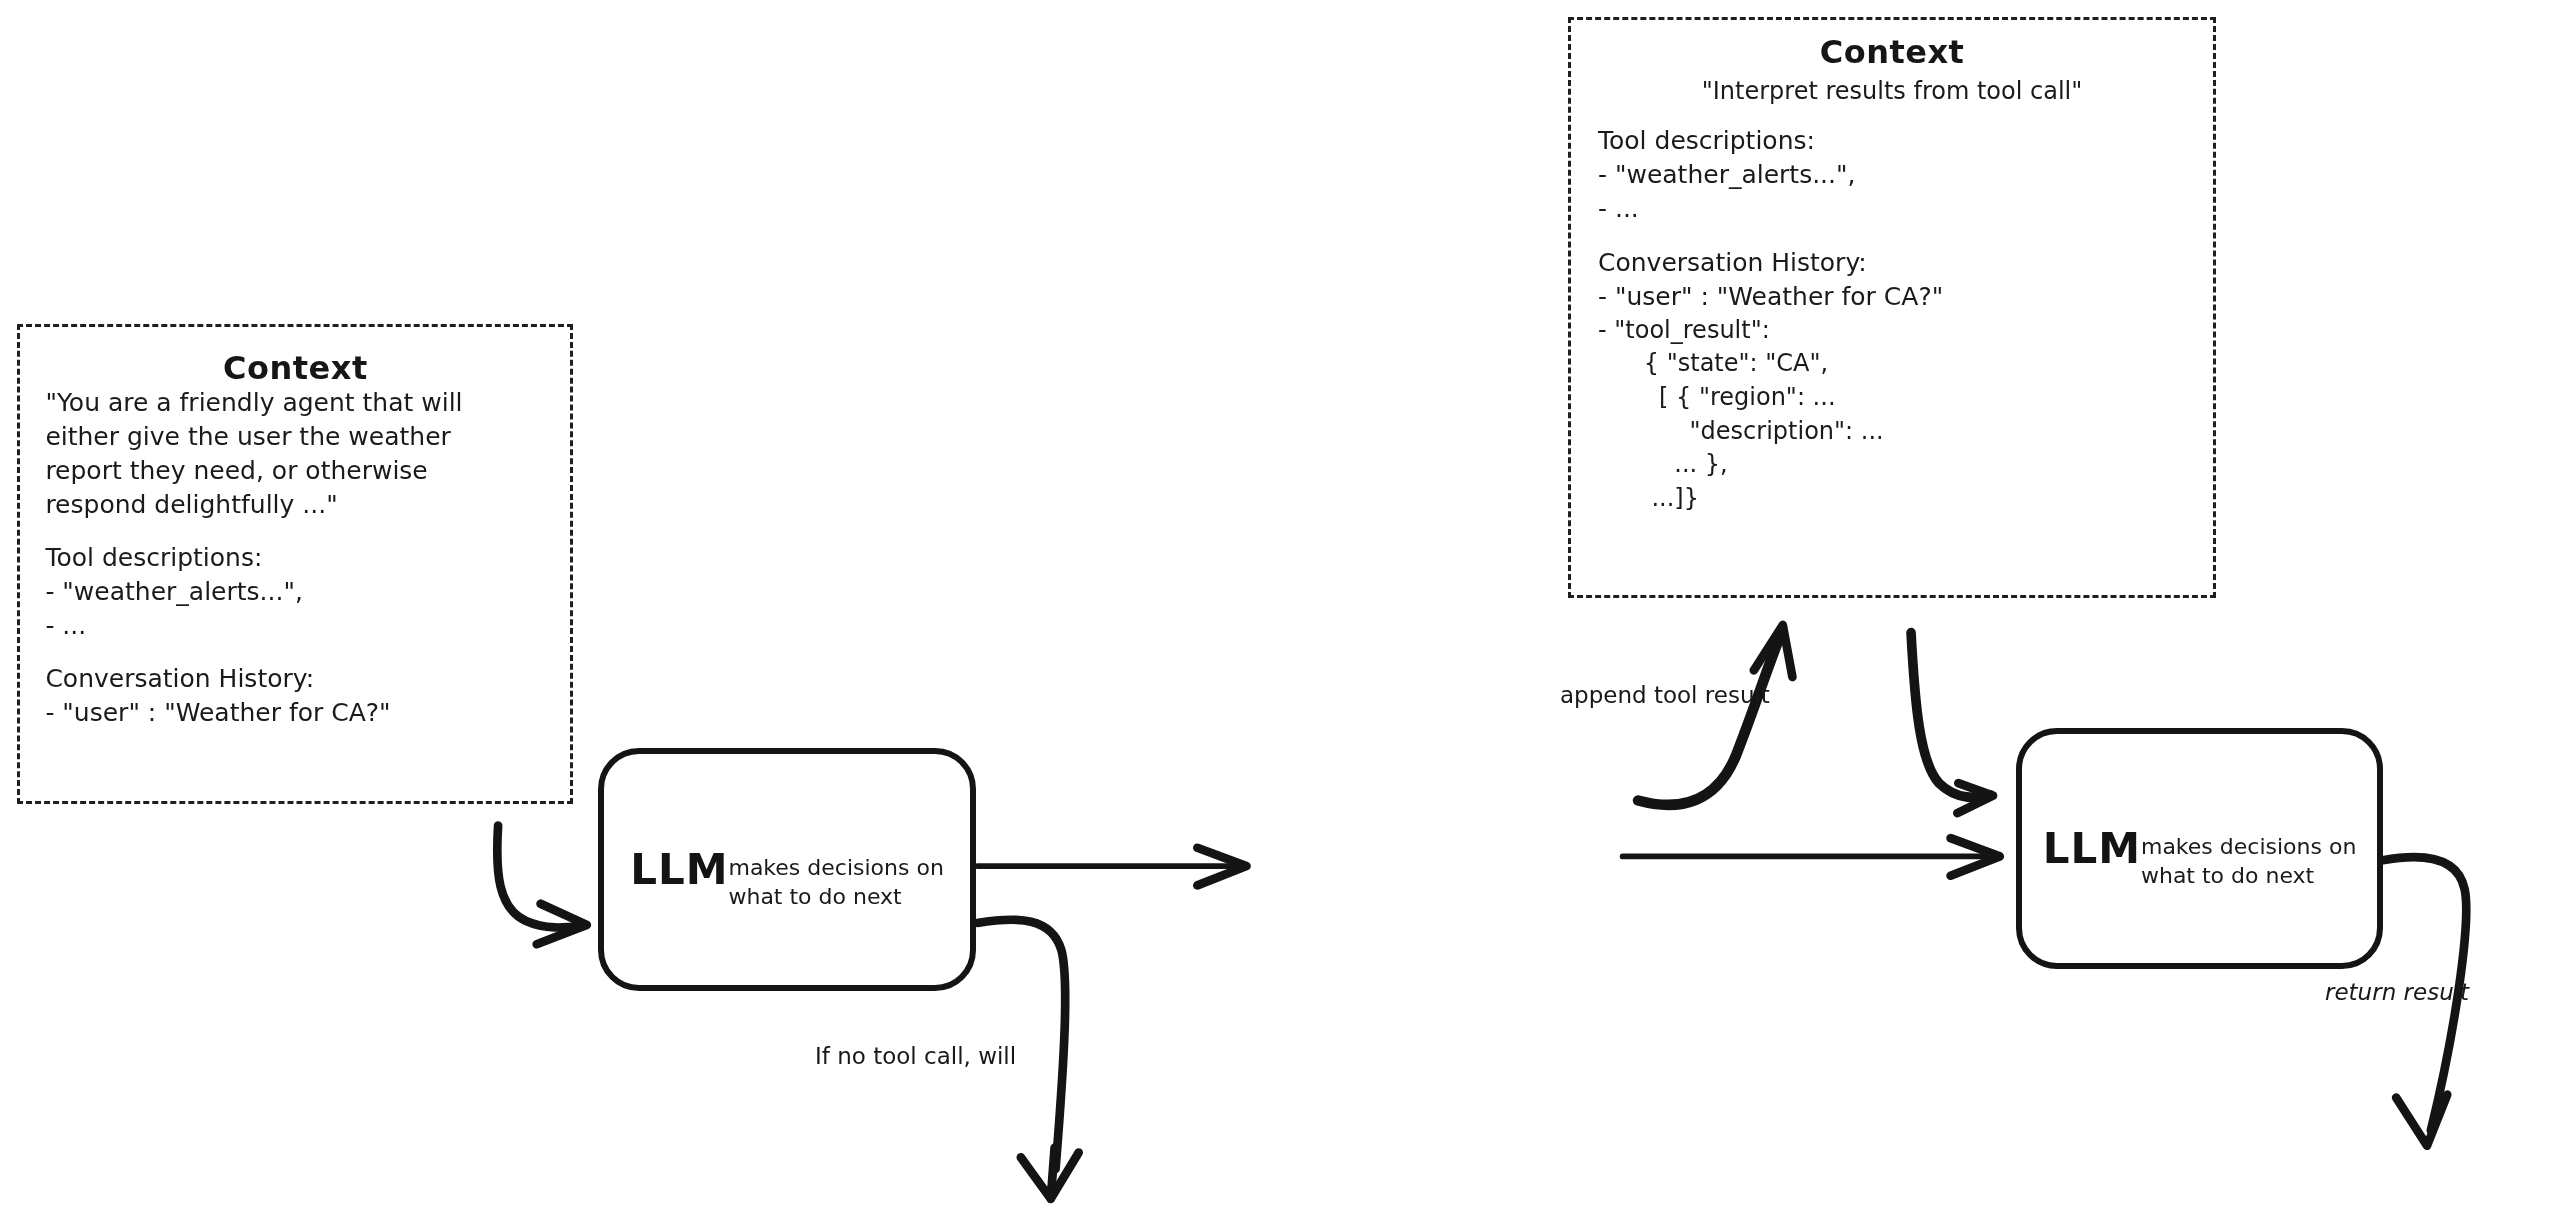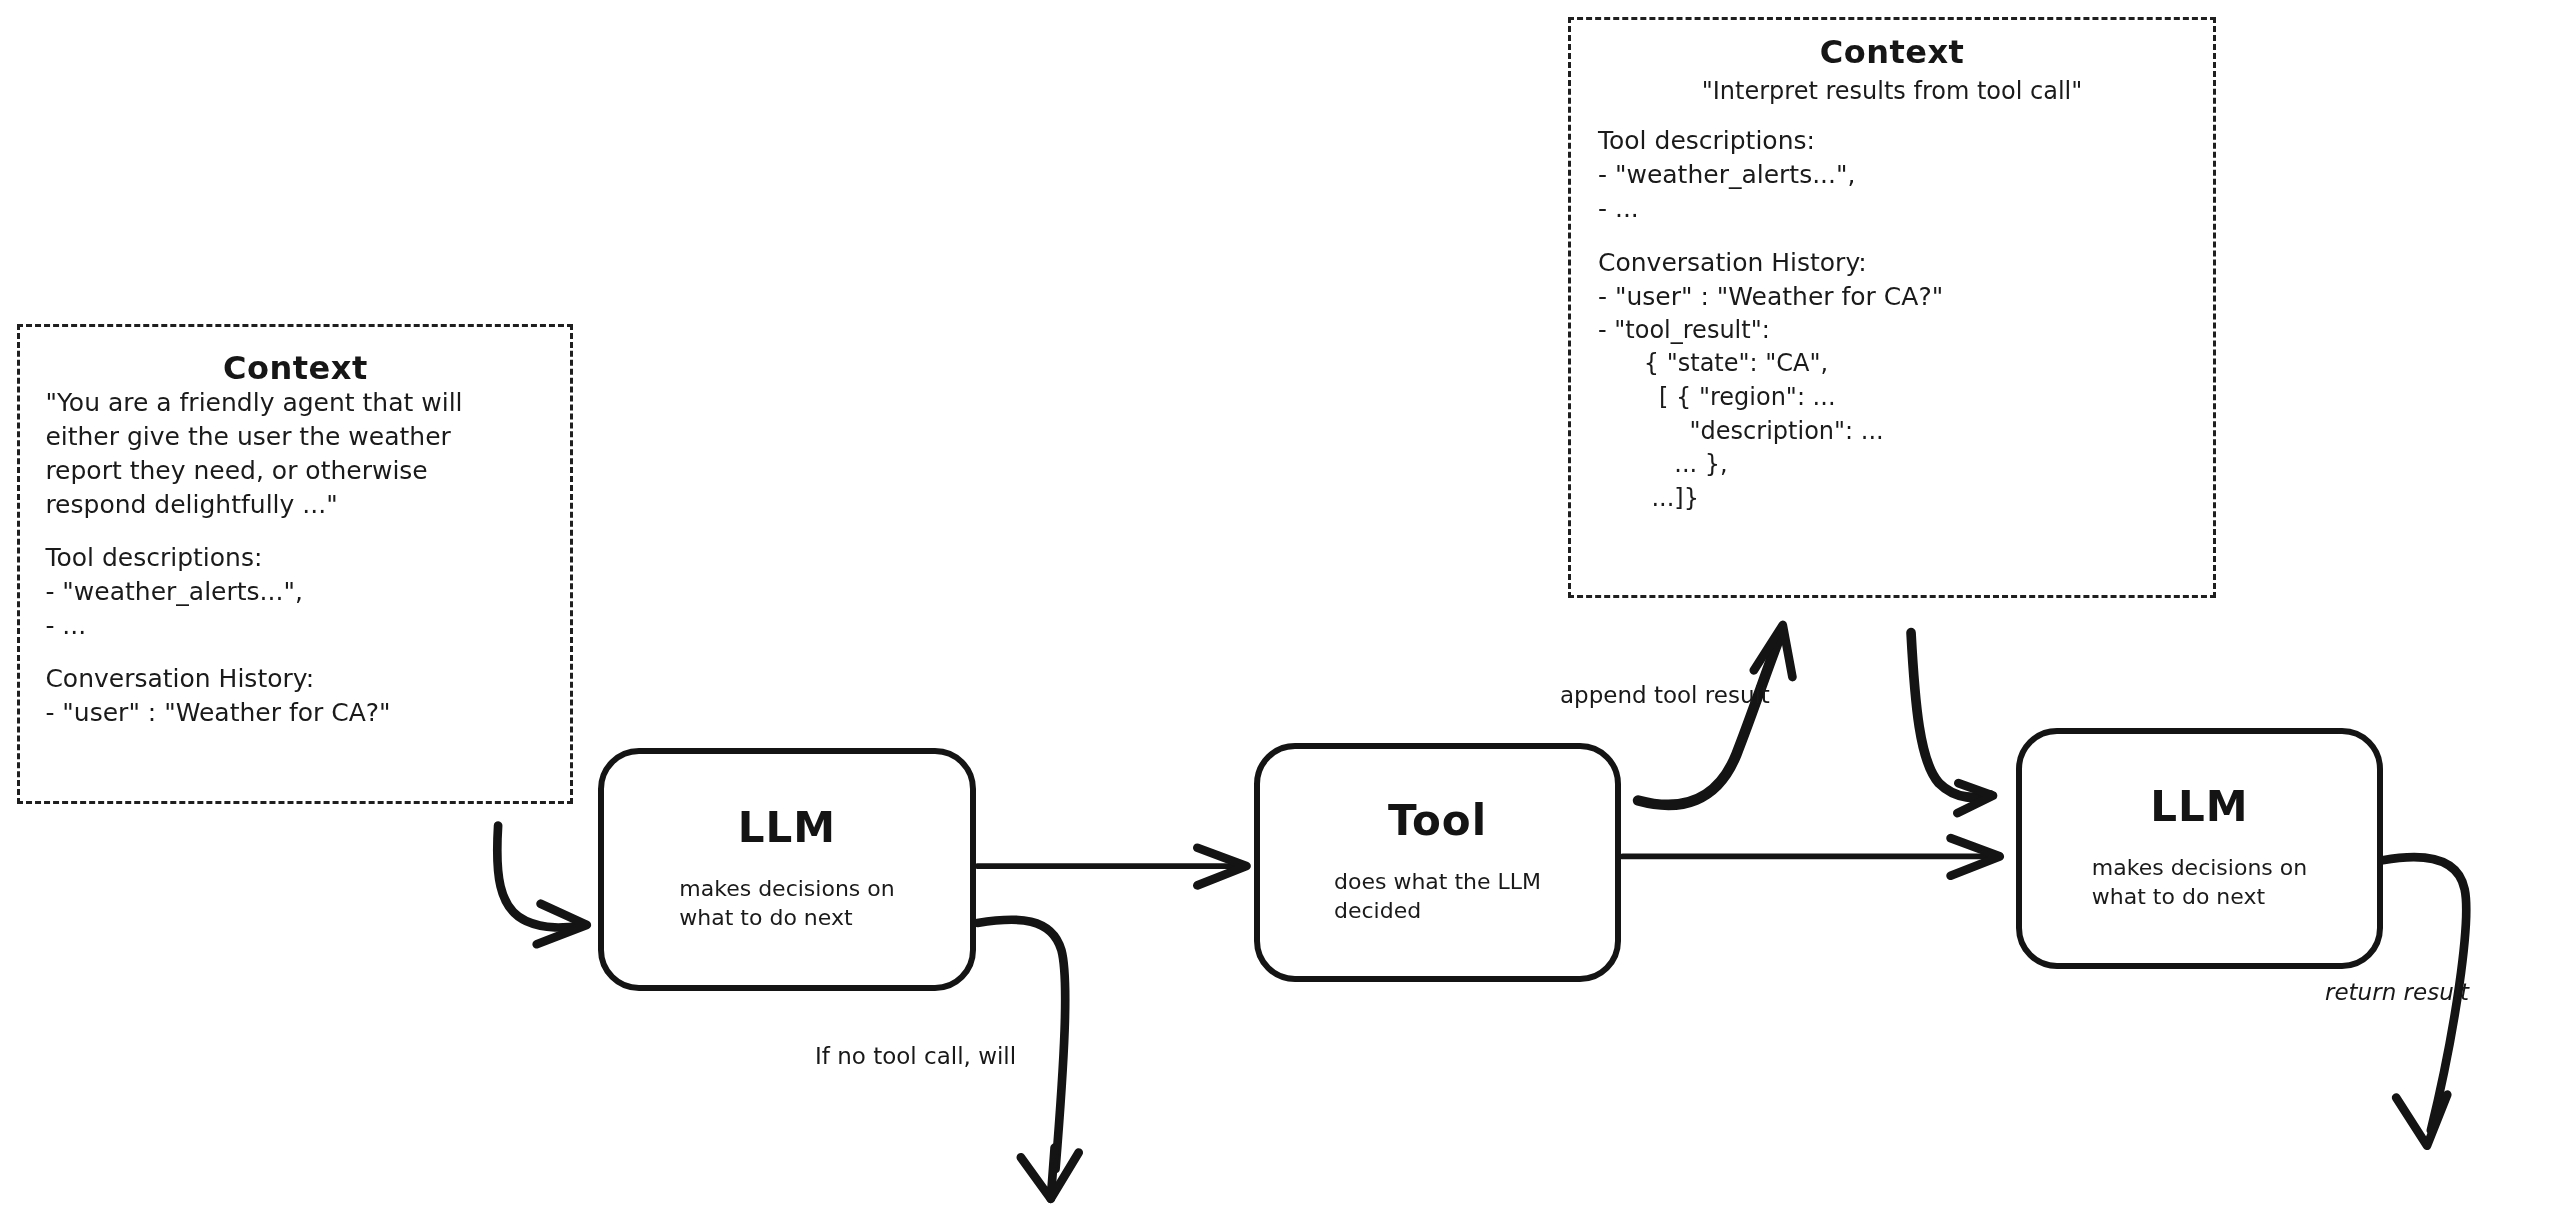--- a/index.html
+++ b/index.html
@@ -80,21 +80,21 @@
   }
 
   
   .node {
     position: absolute;
     border: 6.8px solid #141414;
     border-radius: 41px;
     background: #ffffff;
     box-sizing: border-box;
     display: flex;
-    flex-direction: column;
+    flex-direction: row;
     align-items: center;
     justify-content: center;
   }
   .node-title {
     font-size: 42px;
     font-weight: 700;
     line-height: 1;
     letter-spacing: 1px;
     color: #141414;
   }
@@ -217,25 +217,20 @@
           ... },
        ...]}</div>
   </section>
 
   <div id="node-llm-1" class="node">
     <div class="node-title">LLM</div>
     <div class="node-sub">makes decisions on
 what to do next</div>
   </div>
 
-  <div id="node-tool" class="node">
-    <div class="node-title">Tool</div>
-    <div class="node-sub">does what the LLM
-decided</div>
-  </div>
 
   <div id="node-llm-2" class="node">
     <div class="node-title">LLM</div>
     <div class="node-sub">makes decisions on
 what to do next</div>
   </div>
 
   <div id="label-exit" class="edge-label">If no tool call, will</div>
 
   <div id="label-append" class="edge-label">append tool result</div>

